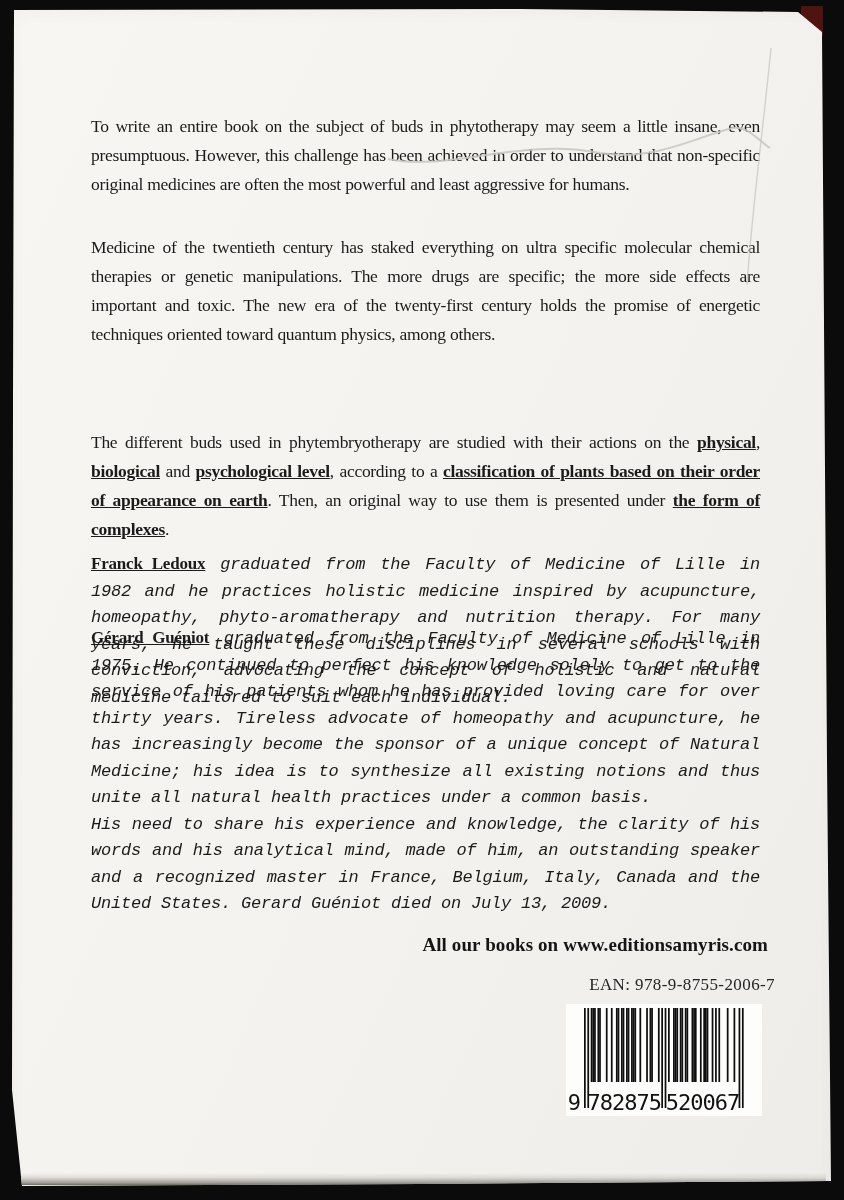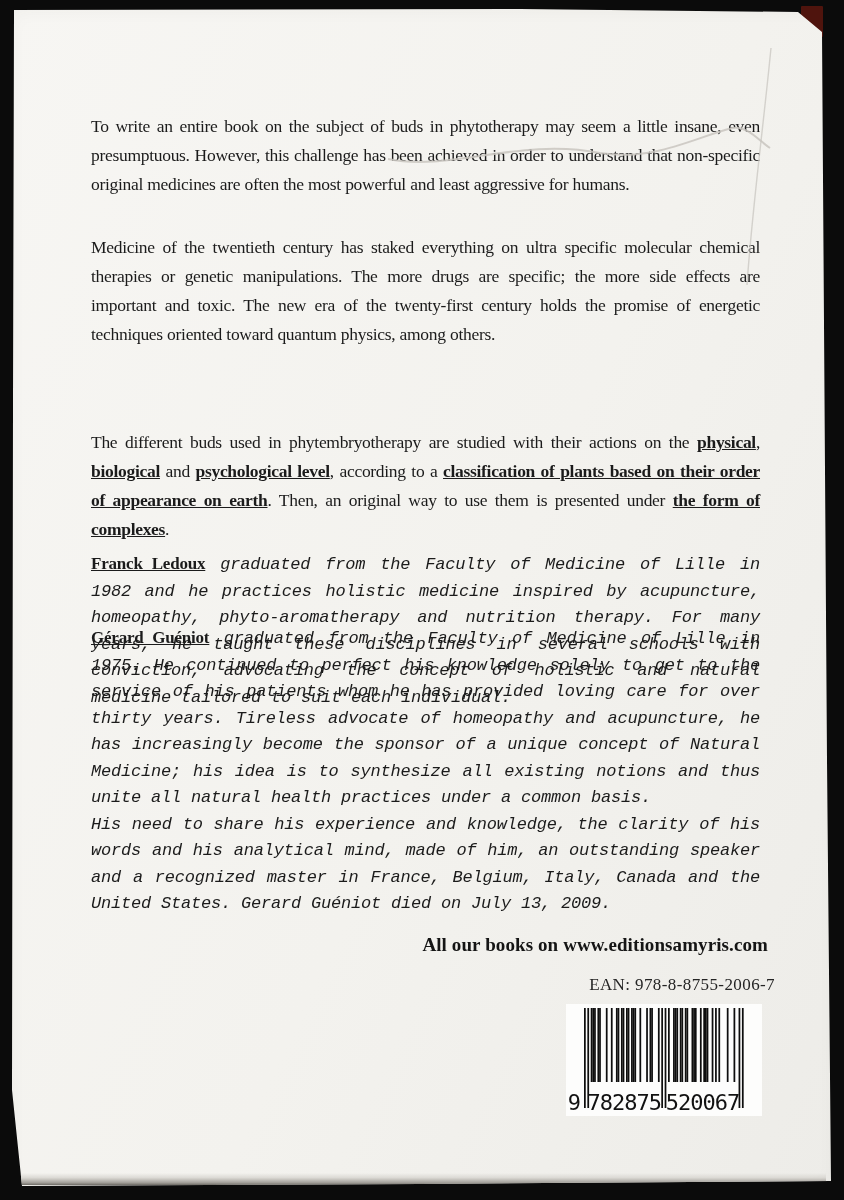--- a/index.html
+++ b/index.html
@@ -69,21 +69,21 @@
 
     <div class="text-block bio" style="top:551px;"><span class="b">Franck Ledoux</span><span class="i"> graduated from the Faculty of Medicine of Lille in 1982 and he practices holistic medicine inspired by acupuncture, homeopathy, phyto-aromatherapy and nutrition therapy. For many years, he taught these disciplines in several schools with conviction, advocating the concept of holistic and natural medicine tailored to suit each individual.</span></div>
 
     <div class="text-block bio" style="top:625px;">
       <div><span class="b">Gérard Guéniot</span><span class="i"> graduated from the Faculty of Medicine of Lille in 1975. He continued to perfect his knowledge solely to get to the service of his patients whom he has provided loving care for over thirty years. Tireless advocate of homeopathy and acupuncture, he has increasingly become the sponsor of a unique concept of Natural Medicine; his idea is to synthesize all existing notions and thus unite all natural health practices under a common basis.</span></div>
       <div><span class="i">His need to share his experience and knowledge, the clarity of his words and his analytical mind, made of him, an outstanding speaker and a recognized master in France, Belgium, Italy, Canada and the United States. Gerard Guéniot died on July 13, 2009.</span></div>
     </div>
 
     <div class="books-line">All our books on www.editionsamyris.com</div>
 
-    <div class="ean-line">EAN: 978-8-8755-2006-7</div>
+    <div class="ean-line">EAN: 978-9-8755-2006-7</div>
 
     <svg id="barcode-svg" class="barcode-box" width="196" height="112">
         <rect x="0" y="0" width="196" height="112" fill="#fdfdfc"></rect>
         <rect x="18.00" y="4" width="1.74" height="100" fill="#0e0e0e"></rect>
         <rect x="21.36" y="4" width="1.74" height="100" fill="#0e0e0e"></rect>
         <rect x="24.72" y="4" width="1.74" height="74" fill="#0e0e0e"></rect>
         <rect x="26.40" y="4" width="1.74" height="74" fill="#0e0e0e"></rect>
         <rect x="28.08" y="4" width="1.74" height="74" fill="#0e0e0e"></rect>
         <rect x="31.44" y="4" width="1.74" height="74" fill="#0e0e0e"></rect>
         <rect x="33.12" y="4" width="1.74" height="74" fill="#0e0e0e"></rect>

